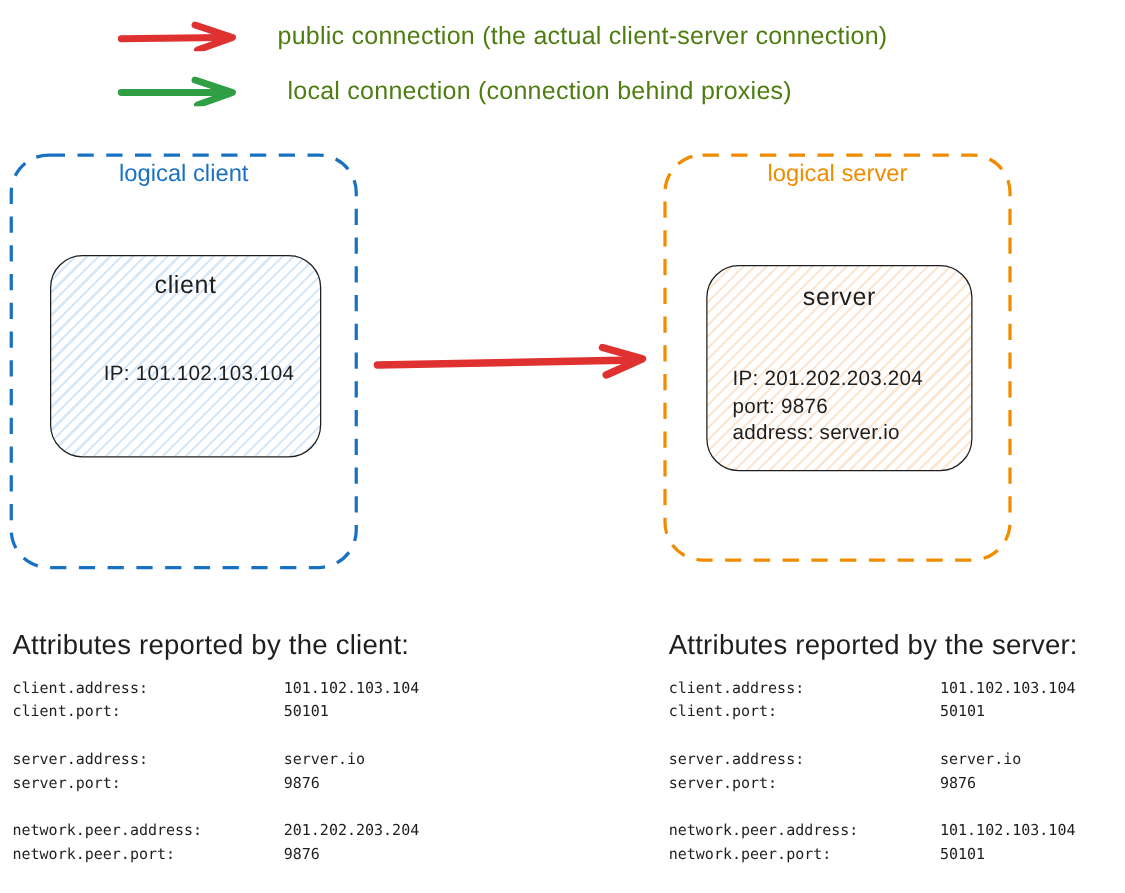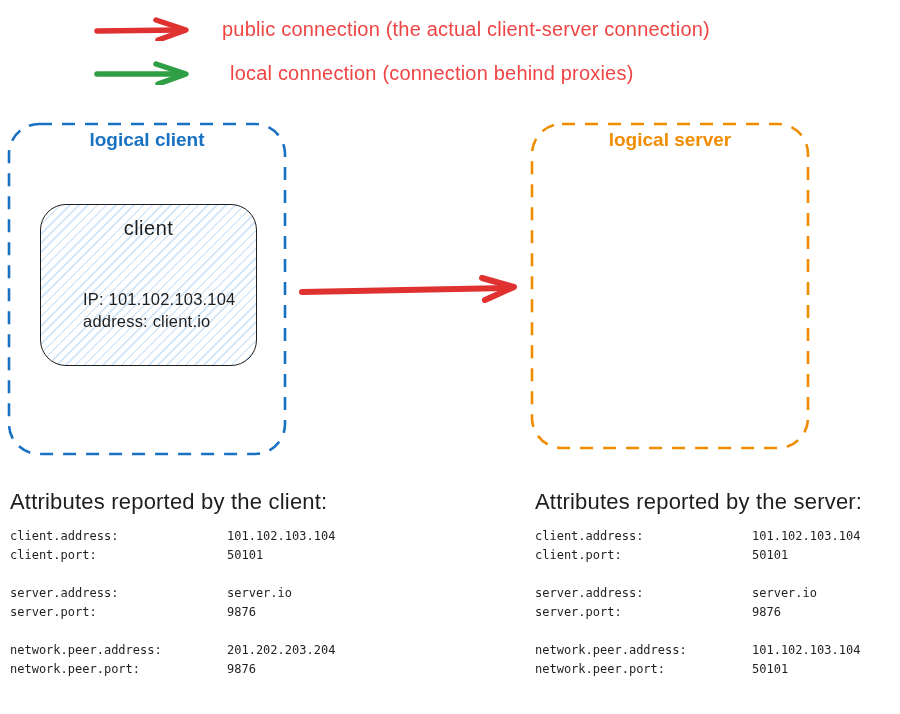--- a/index.html
+++ b/index.html
@@ -11,31 +11,31 @@
     color:#1e1e1e;
     overflow:hidden;
   }
   .abs{position:absolute;}
 
   
   .legend-label{
     font-size:20px;
     line-height:26px;
     letter-spacing:0.2px;
-    color:#ef4444;
+    color:#4d7c0f;
     white-space:nowrap;
   }
 
   
   .boundary-label{
     font-size:19px;
     text-align:center;
     white-space:nowrap;
   }
-  .boundary-label.client{color:#1971c2;font-weight:bold;}
+  .boundary-label.client{color:#1971c2;}
   .boundary-label.server{color:#f08c00;}
 
   
   .node{
     border:1.6px solid #1e1e1e;
     border-radius:26px;
     box-sizing:border-box;
   }
   .node.client-node{
     background:repeating-linear-gradient(135deg,
@@ -61,21 +61,21 @@
     white-space:nowrap;
   }
   .node-details div{line-height:21.5px;}
 
   
   .attr-table{width:430px;}
   .attr-heading{
     font-size:22px;
     line-height:24px;
     letter-spacing:0.2px;
-    margin:1px 0 13px 0;
+    margin:15px 0 13px 0;
     white-space:nowrap;
     color:#1e1e1e;
   }
   .attr-group{margin-bottom:19px;}
   .attr-group:last-child{margin-bottom:0;}
   .attr-row{
     font-family:"DejaVu Sans Mono", monospace;
     font-size:12px;
     line-height:19px;
     white-space:nowrap;
@@ -109,31 +109,38 @@
     <svg width="282" height="336" viewBox="0 0 282 336">
       <rect x="3" y="3" width="276" height="330" rx="30" ry="30" fill="none" stroke="#1971c2" stroke-width="2.6" stroke-dasharray="13 10"></rect>
     </svg>
   </div>
   <div class="abs boundary-label client" style="left:6px;top:129px;width:282px;">logical client</div>
 
   <div class="abs node client-node" style="left:40px;top:204px;width:217px;height:162px;">
     <div class="node-title" style="margin-top:12px;">client</div>
     <div class="node-details" style="left:42px;top:84px;">
       <div>IP: 101.102.103.104</div>
-      <div>address: client.io</div>
     </div>
   </div>
 
   <div class="abs" style="left:529px;top:121px;width:282px;height:330px;">
     <svg width="282" height="330" viewBox="0 0 282 330">
       <rect x="3" y="3" width="276" height="324" rx="30" ry="30" fill="none" stroke="#f08c00" stroke-width="2.6" stroke-dasharray="13 10"></rect>
     </svg>
   </div>
-  <div class="abs boundary-label server" style="left:529px;top:129px;width:282px;font-weight:bold;">logical server</div>
-
+  <div class="abs boundary-label server" style="left:529px;top:129px;width:282px;">logical server</div>
+
+  <div class="abs node server-node" style="left:565px;top:212px;width:213px;height:165px;">
+    <div class="node-title" style="margin-top:14px;">server</div>
+    <div class="node-details" style="left:20px;top:80px;">
+      <div>IP: 201.202.203.204</div>
+      <div>port: 9876</div>
+      <div>address: server.io</div>
+    </div>
+  </div>
 
   <div class="abs" style="left:298px;top:275px;width:224px;height:28px;">
     <svg width="224" height="28" viewBox="0 0 224 28">
       <path d="M4,17 L210,13" stroke="#e03131" stroke-width="6" stroke-linecap="round" fill="none"></path>
       <path d="M184,3 L216,12 L187,25" stroke="#e03131" stroke-width="6" stroke-linecap="round" stroke-linejoin="round" fill="none"></path>
     </svg>
   </div>
 
   <div class="abs attr-table" style="left:10px;top:489px;">
     <div class="attr-heading">Attributes reported by the client:</div>

